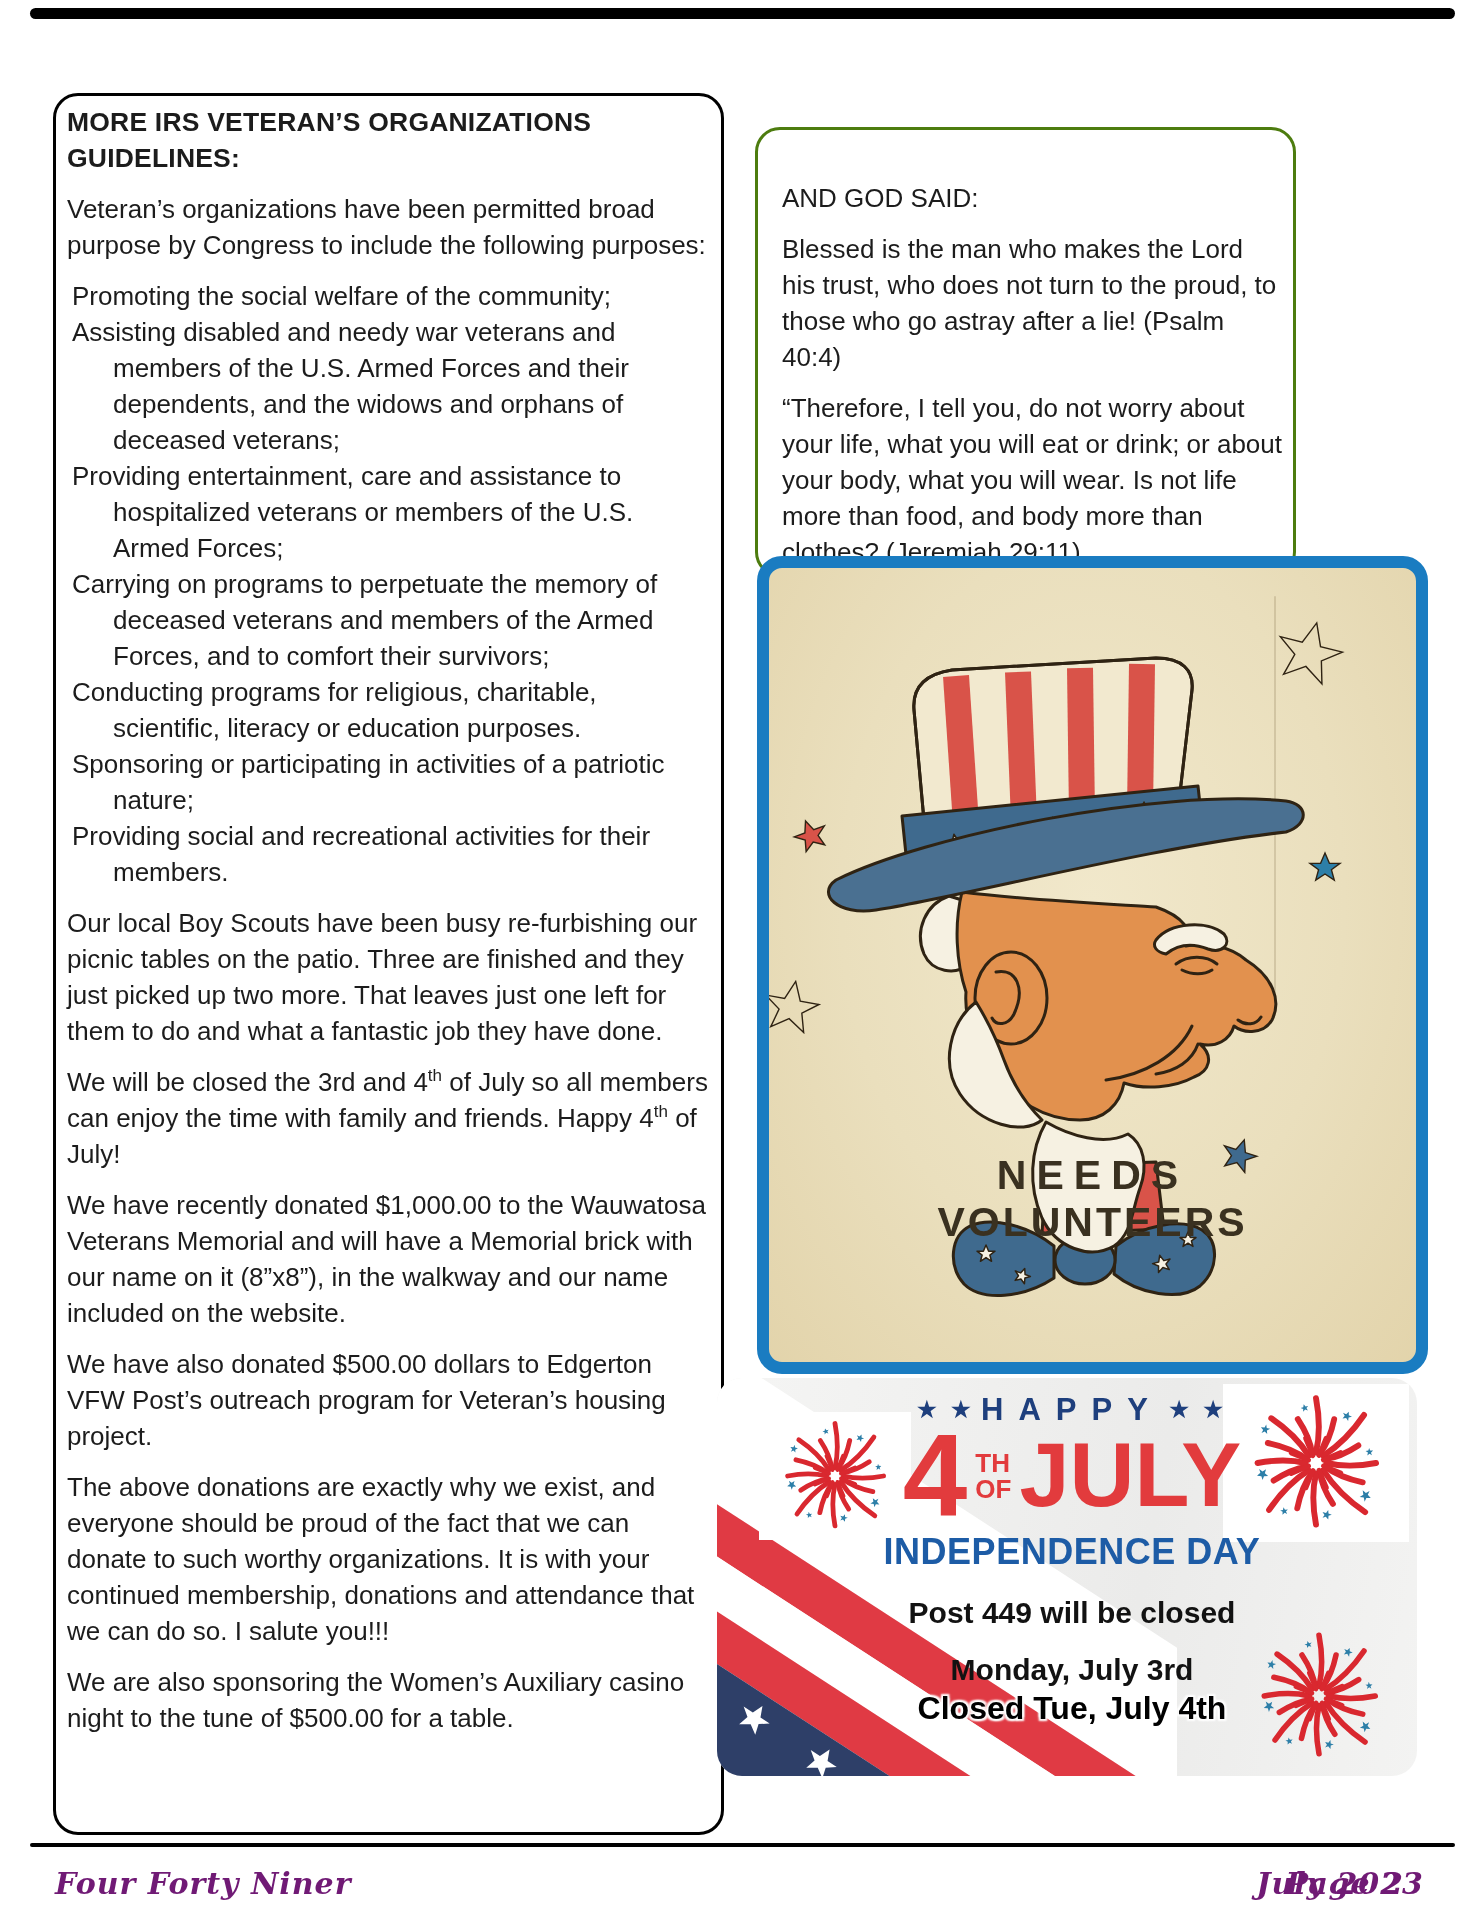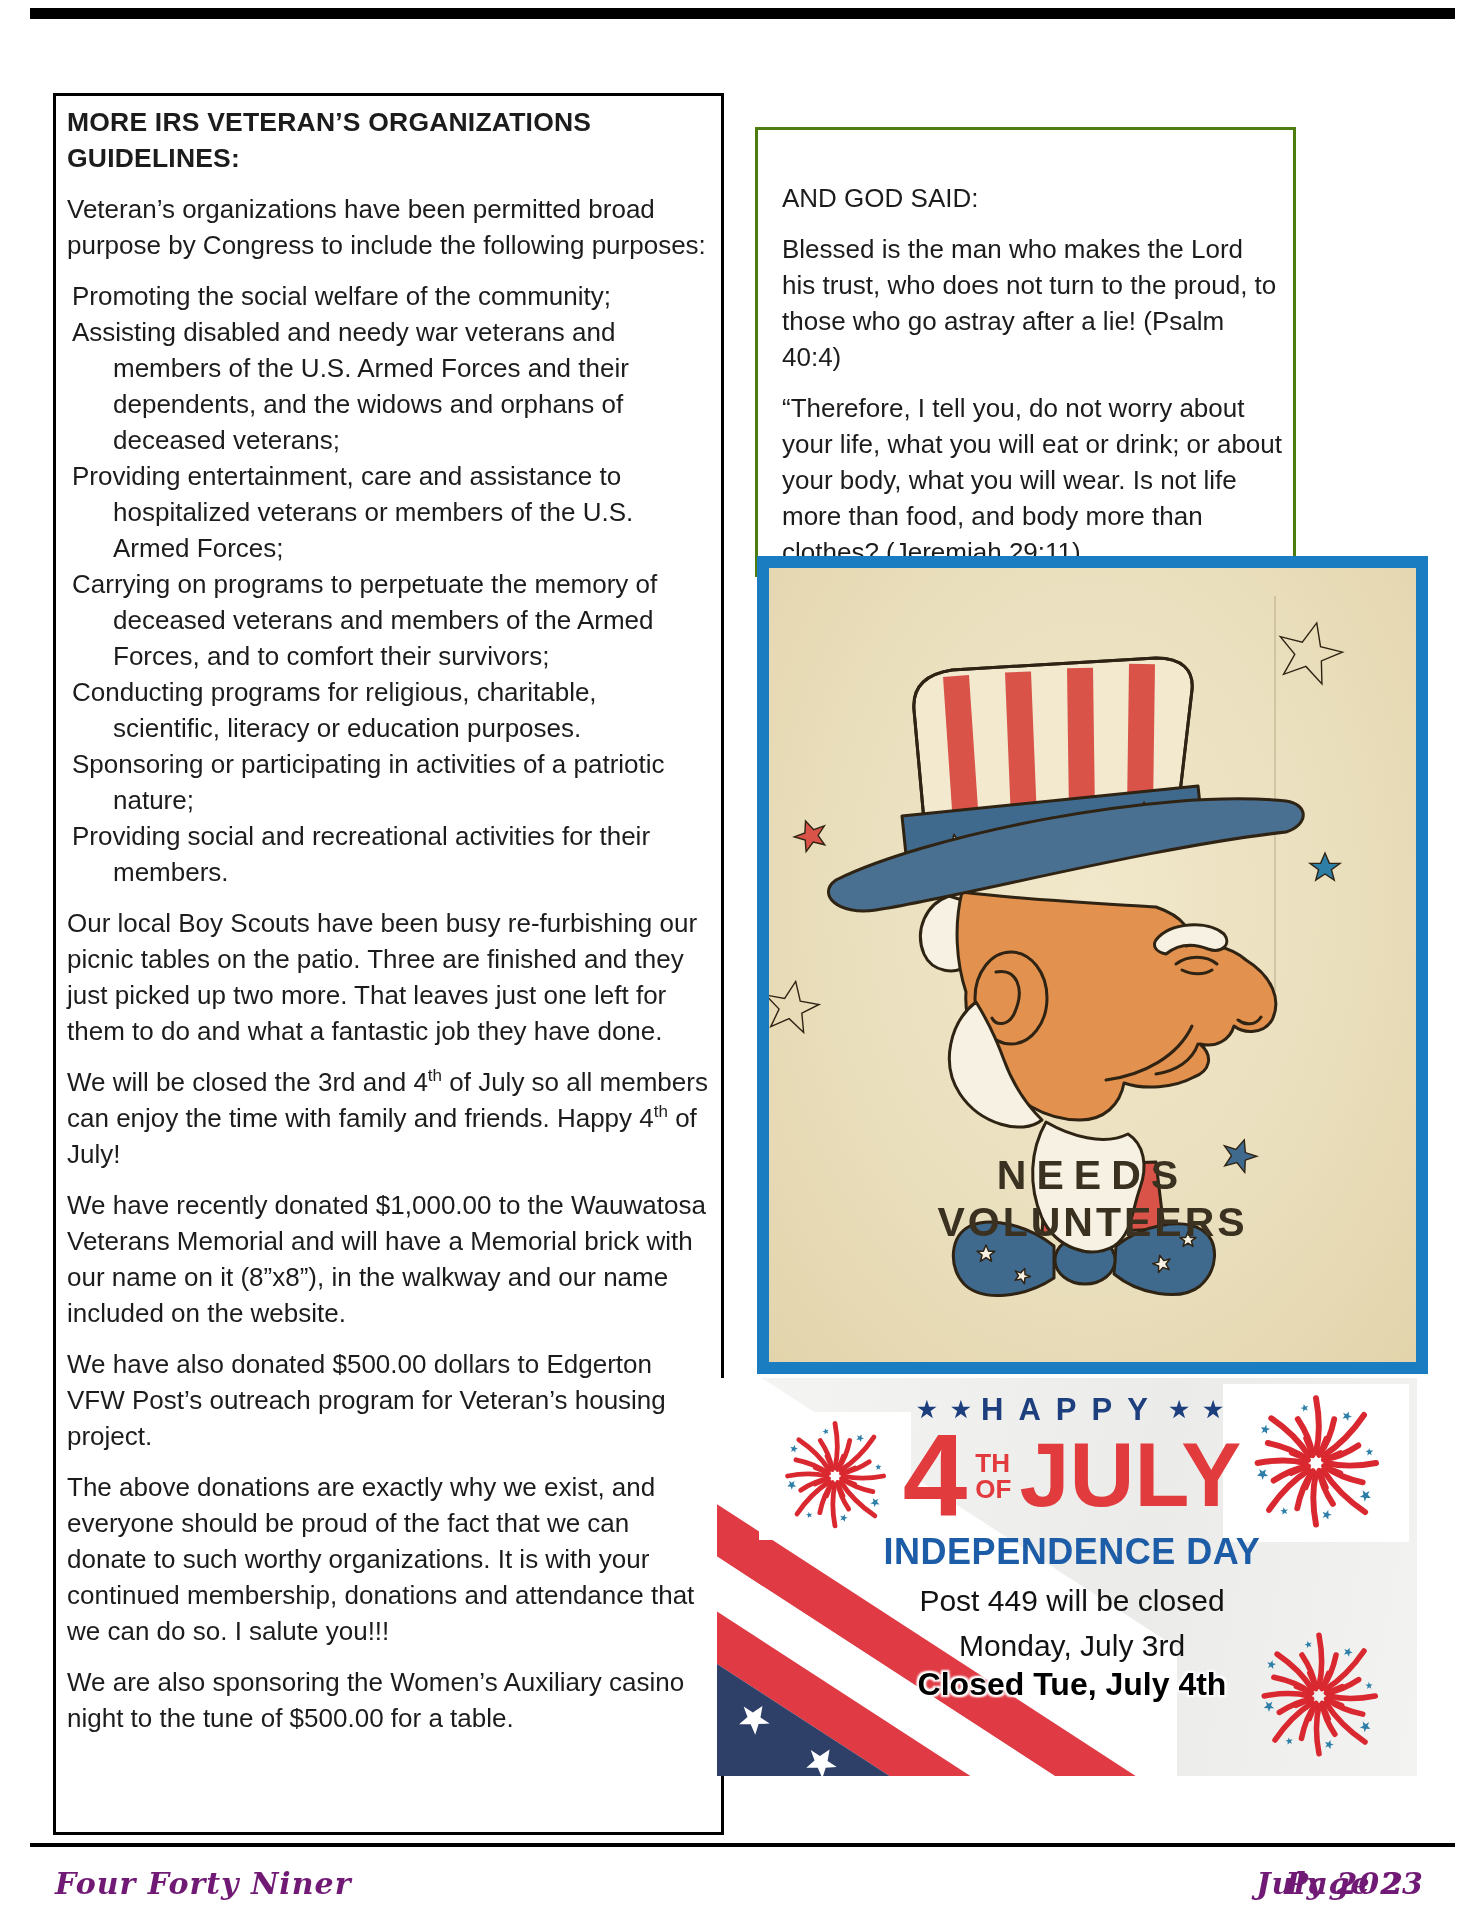--- a/index.html
+++ b/index.html
@@ -1,21 +1,21 @@
 <!DOCTYPE html>
 <html style="--ink: #1c1c1c; --blue_frame: #1a7cc1; --photo_bg: #eadfbd; --sam_text: #3a3120; --sam_face: #e2914e; --sam_hat_blue: #3f6a8e; --sam_brim_blue: #4a7091; --sam_stripe_red: #d95349; --sam_cream: #f2e9cf; --happy_navy: #1e3f7d; --july_red: #e23b3d; --independence_blue: #1d5ca6; --firework_red: #d9282f; --star_blue: #2d7fa8; --flag_red: #e03a44; --flag_navy: #2e3f68;"><head>
 <meta charset="utf-8">
 <style>
   html,body{margin:0;padding:0;}
   body{
     width:1484px;height:1920px;position:relative;background:#ffffff;
     font-family:"Liberation Sans", sans-serif;color:var(--ink,#1c1c1c);
     overflow:hidden;
   }
-  .abs{position:absolute;}
+  .abs{position:absolute;border-radius:25px;}
   
   .topbar{left:30px;top:8px;width:1425px;height:11px;background:#000;}
   
   .left-box{
     left:53px;top:93px;width:671px;height:1742px;border:3px solid #000;
     box-sizing:border-box;padding:8px 12px 0 11px;font-size:26px;line-height:36px;
   }
   .lb-title{font-weight:bold;font-size:26.5px;letter-spacing:.2px;}
   .para{margin-top:15px;}
   .plist{margin-top:15px;}
@@ -58,21 +58,21 @@
   .j4-texts{position:absolute;left:95px;top:0;width:520px;text-align:center;z-index:2;}
   .happy{margin-top:14px;color:var(--happy_navy,#1e3f7d);font-weight:700;}
   .happy .word{font-size:31px;letter-spacing:15px;margin:0 2px;}
   .happy .stars{font-size:22px;letter-spacing:4px;vertical-align:3px;}
   .fourjuly{margin-top:0px;display:flex;justify-content:center;align-items:center;gap:8px;
     color:var(--july_red,#e23b3d);}
   .four{font-size:116px;font-weight:800;line-height:.82;}
   .thof{display:flex;flex-direction:column;font-size:26px;font-weight:800;line-height:26px;text-align:left;}
   .julyw{font-size:90px;font-weight:800;line-height:.85;}
   .independence{margin-top:8px;color:var(--independence_blue,#1d5ca6);font-size:36px;font-weight:800;letter-spacing:.5px;}
-  .closedline{font-size:30px;margin-top:11px;color:#121212;font-weight:400;}
+  .closedline{font-size:30px;margin-top:23px;color:#121212;font-weight:700;}
   .closed3{font-size:32px;font-weight:800;color:#000;margin-top:3px;
     text-shadow:0 0 3px #fff,0 0 3px #fff,2px 2px 2px #fff,-2px -2px 2px #fff,2px -2px 2px #fff,-2px 2px 2px #fff;}
   
   .rule1{left:30px;top:1843px;width:1425px;height:4px;background:#000;}
   .footer-text{top:1866px;font-family:"DejaVu Serif", serif;font-style:italic;font-weight:bold;
     font-size:30px;letter-spacing:1px;color:#701a75;}
   .f-left{left:55px;}
   .f-center{left:0;width:1404px;text-align:right;}
   .f-right{right:60px;}
 </style>

